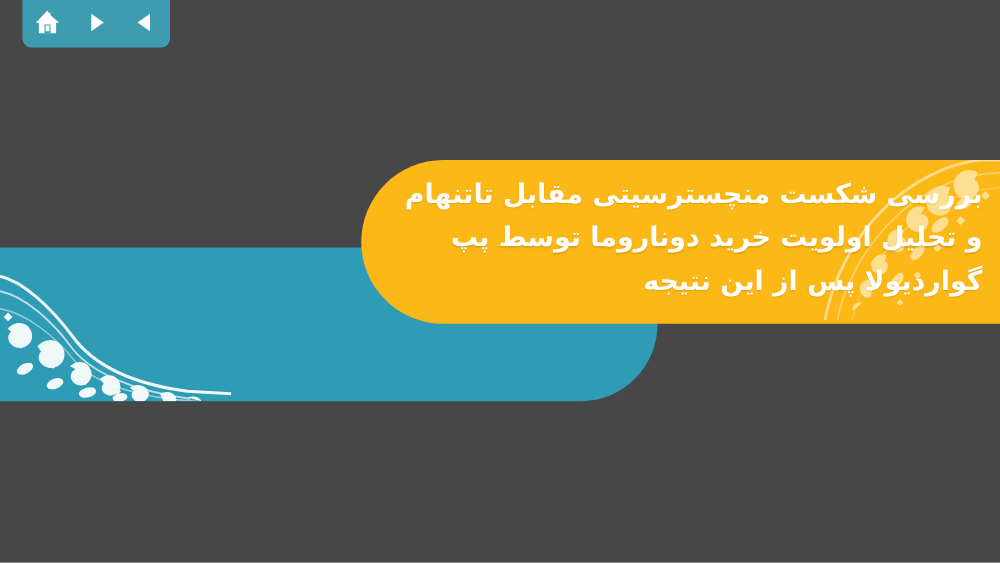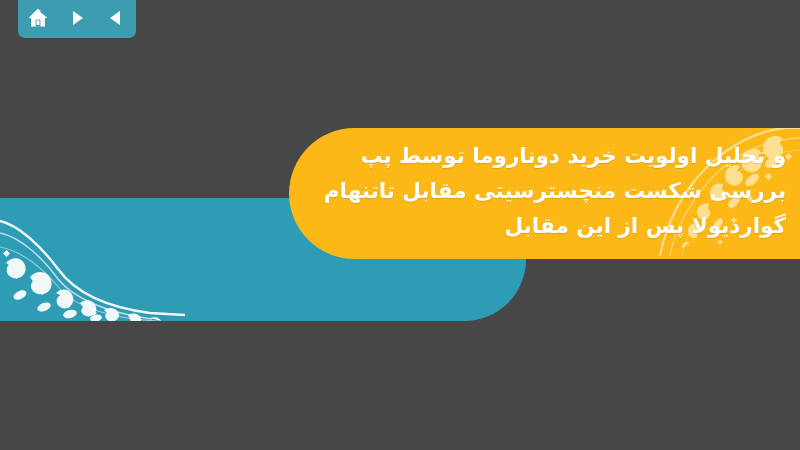--- a/index.html
+++ b/index.html
@@ -186,20 +186,20 @@
         <ellipse cx="108" cy="96" rx="6.6" ry="3.6" transform="rotate(-54 108 96)"></ellipse>
         <rect x="176" y="26" width="5" height="5" transform="rotate(45 178.5 28.5)"></rect>
         <rect x="156" y="46" width="5" height="5" transform="rotate(45 158.5 48.5)"></rect>
         <rect x="138" y="68" width="4.6" height="4.6" transform="rotate(45 140 70)"></rect>
         <rect x="122" y="90" width="4.2" height="4.2" transform="rotate(45 124 92)"></rect>
         <rect x="108" y="112" width="4" height="4" transform="rotate(45 110 114)"></rect>
       </g>
     </svg>
 
     <div id="headline">
+      <span class="ln">بررسی شکست منچسترسیتی مقابل تاتنهام</span>
       <span class="ln">و تحلیل اولویت خرید دوناروما توسط پپ</span>
-      <span class="ln">بررسی شکست منچسترسیتی مقابل تاتنهام</span>
-      <span class="ln">گواردیولا پس از این مقابل</span>
+      <span class="ln">گواردیولا پس از این نتیجه</span>
     </div>
 
   </div>
 
 </div>
 
 </body></html>

